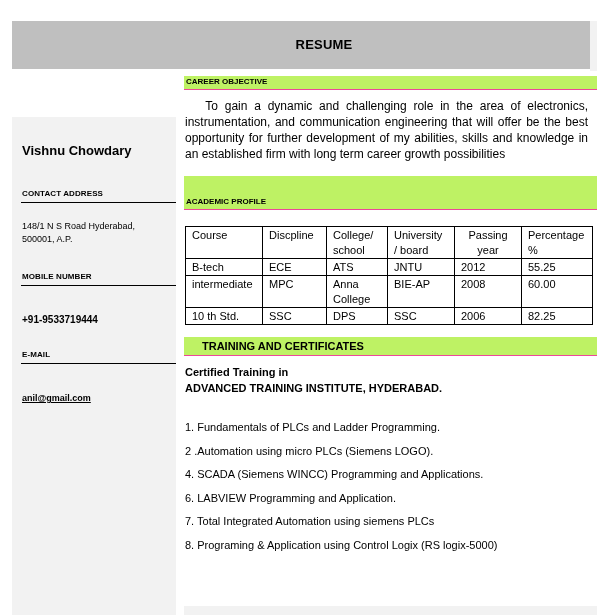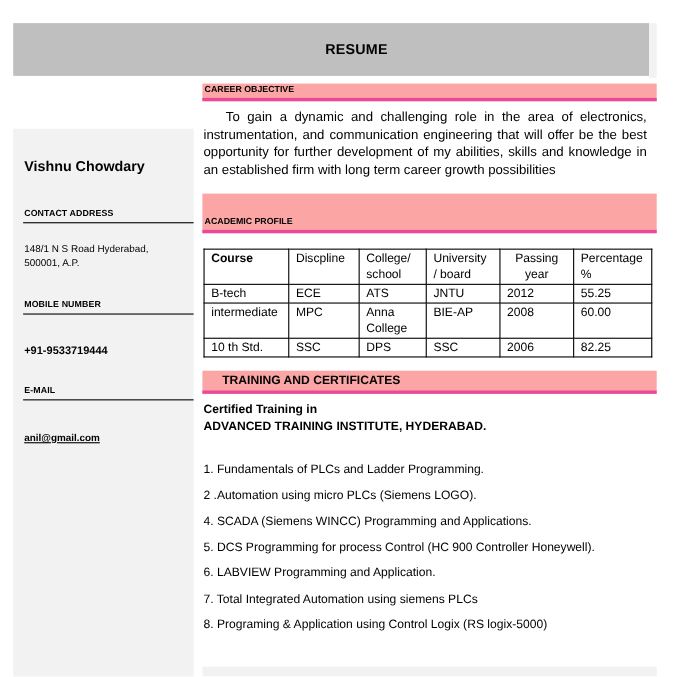--- a/index.html
+++ b/index.html
@@ -41,22 +41,22 @@
     .sb-text {
       position: absolute; left: 10px; font-size: 9px; line-height: 13px;
     }
     .sb-phone {
       position: absolute; left: 10px; font-size: 10px; font-weight: bold;
     }
     .sb-email {
       position: absolute; left: 10px; font-size: 9px; font-weight: bold; text-decoration: underline;
     }
     .sec-band {
-      position: absolute; left: 184px; width: 413px; background: #fca5a5;
-      border-bottom: 3px solid #ec4899;
+      position: absolute; left: 184px; width: 413px; background: #bef264;
+      border-bottom: 1px solid #ec4899;
       text-align: center;
     }
     .sec-band .lbl {
       position: absolute; left: 2px; bottom: 3px; font-size: 8px; font-weight: bold;
     }
     .sec-band .lbl-lg {
       position: absolute; left: 18px; bottom: 3px; font-size: 11px; font-weight: bold;
     }
     .objective {
       position: absolute; left: 185px; top: 98px; width: 403px;
@@ -110,21 +110,21 @@
   <span class="lbl">CAREER OBJECTIVE</span>
 </div>
 <div class="objective">&nbsp;&nbsp;&nbsp;<span>To gain a dynamic and challenging role in the area of electronics, instrumentation, and communication engineering that will offer be the best opportunity for further development of my abilities, skills and knowledge in an established firm with long term career growth possibilities</span></div>
 
 <div class="sec-band" style="top:176px; height:33px;">
   <span class="lbl">ACADEMIC PROFILE</span>
 </div>
 <table class="acad">
   <tbody>
       <tr style="height:32px;">
-    <td style="width:64px;font-weight:bold;">Course</td>
+    <td style="width:64px;">Course</td>
     <td style="width:51px;">Discpline</td>
     <td style="width:48px;">College/ school</td>
     <td style="width:54px;">University / board</td>
     <td style="width:54px;text-align:center;">Passing year</td>
     <td>Percentage %</td>
   </tr>
   <tr>
     <td>B-tech</td>
     <td>ECE</td>
     <td>ATS</td>
@@ -155,18 +155,17 @@
   <span class="lbl-lg">TRAINING AND CERTIFICATES</span>
 </div>
 <div class="cert-head">
   <div>Certified Training in</div>
   <div>ADVANCED TRAINING INSTITUTE, HYDERABAD.</div>
 </div>
 <div class="cert-list">
   <div class="cert-item">1. Fundamentals of PLCs and Ladder Programming.</div>
   <div class="cert-item">2 .Automation using micro PLCs (Siemens LOGO).</div>
   <div class="cert-item">4. SCADA (Siemens WINCC) Programming and Applications.</div>
-  <div class="cert-item">5. DCS Programming for process Control (HC 900 Controller Honeywell).</div>
   <div class="cert-item">6. LABVIEW Programming and Application.</div>
   <div class="cert-item">7. Total Integrated Automation using siemens PLCs</div>
   <div class="cert-item">8. Programing &amp; Application using Control Logix (RS logix-5000)</div>
 </div>
 <div class="bottom-band"></div>
 
 </body></html>

